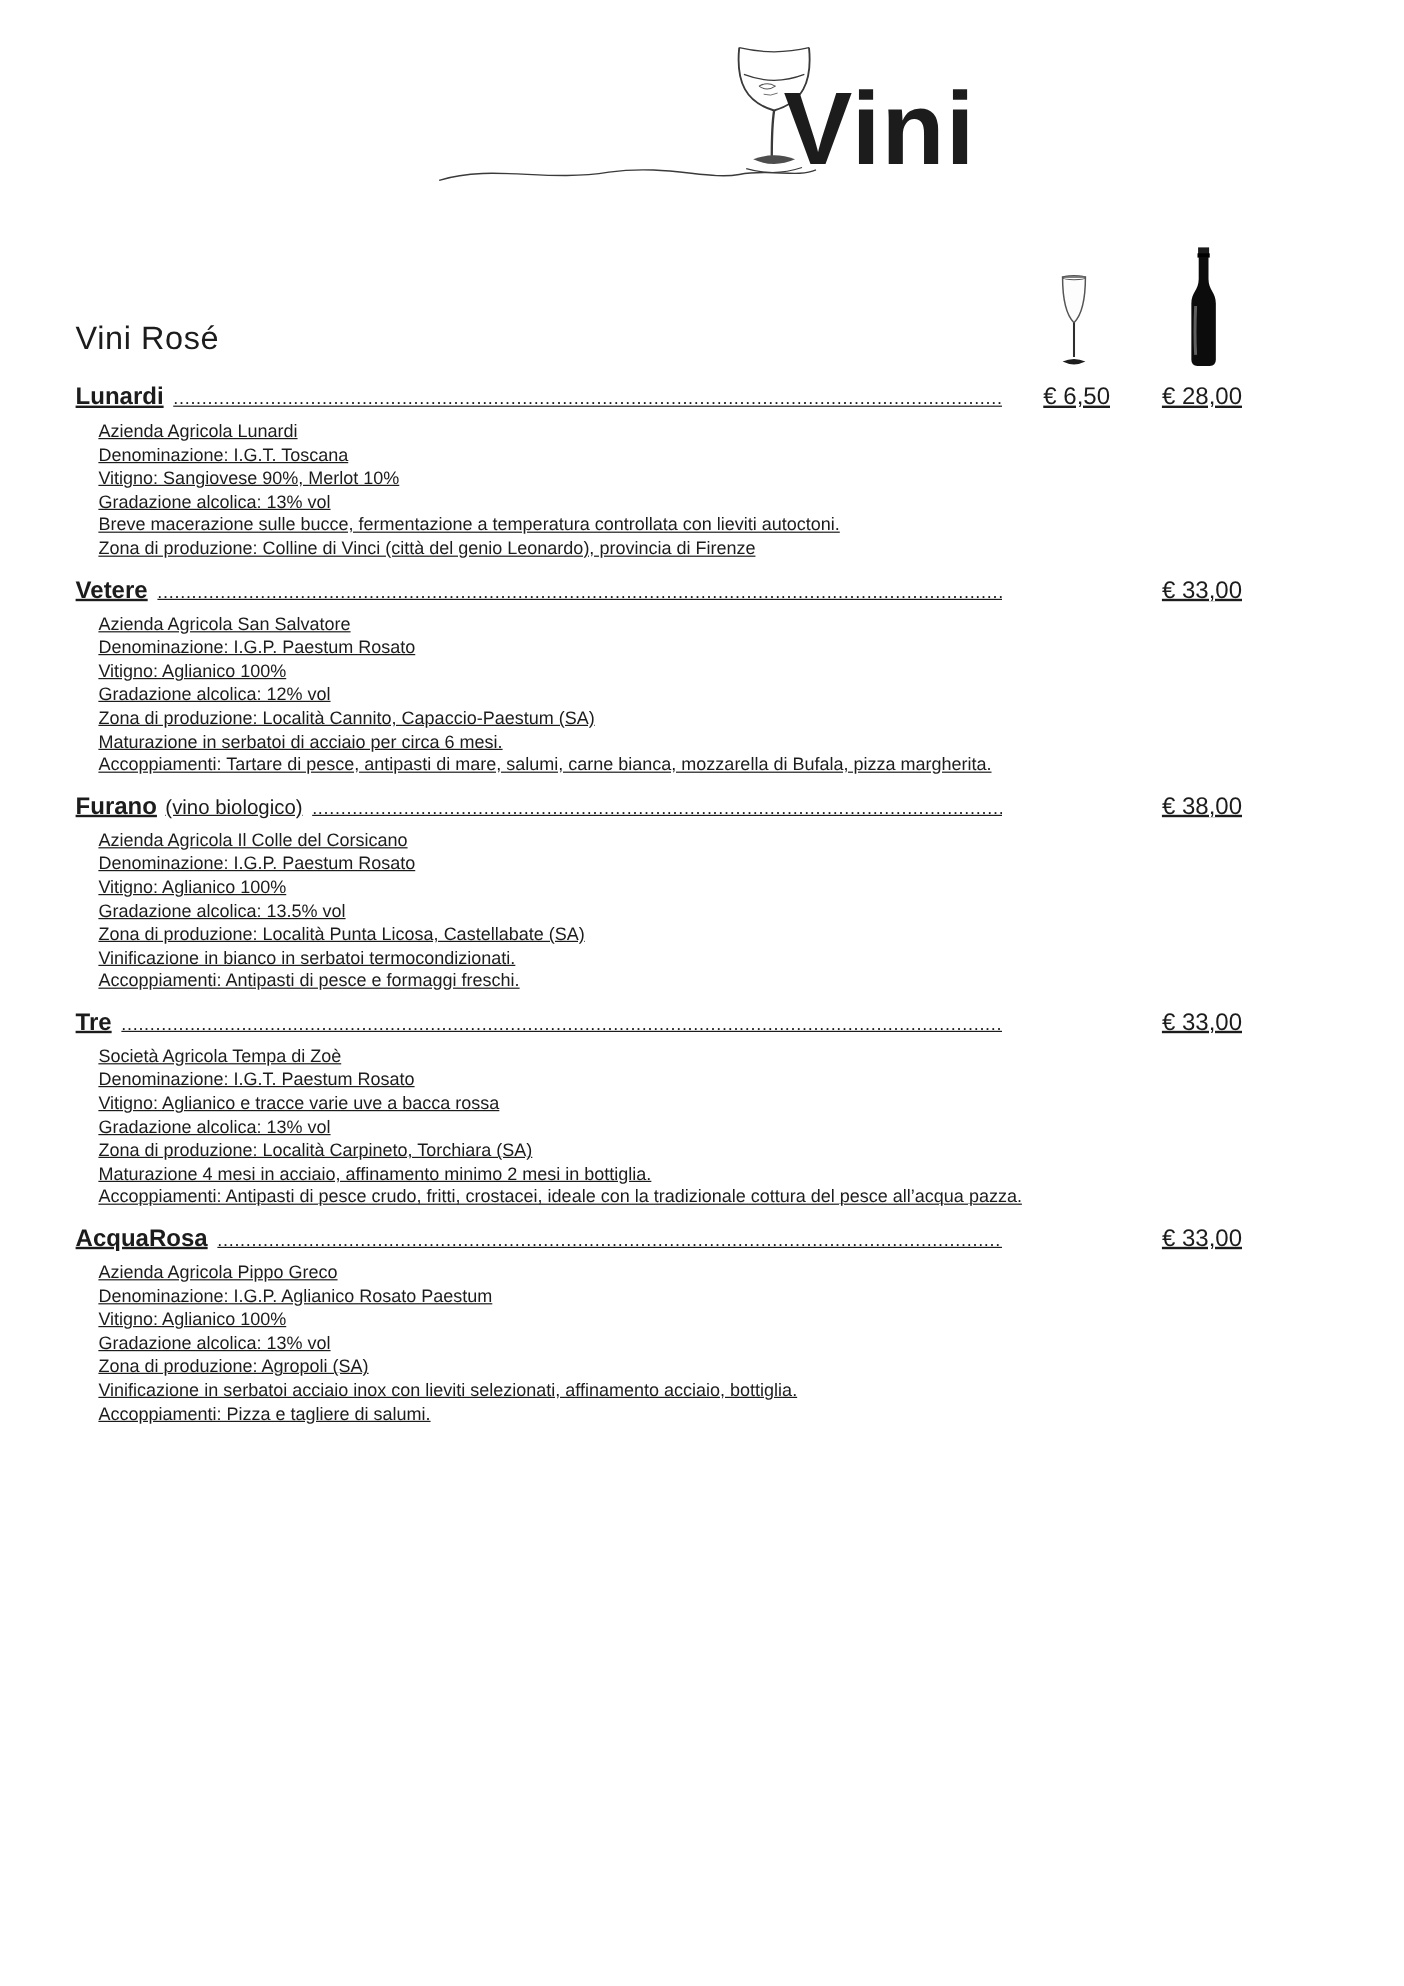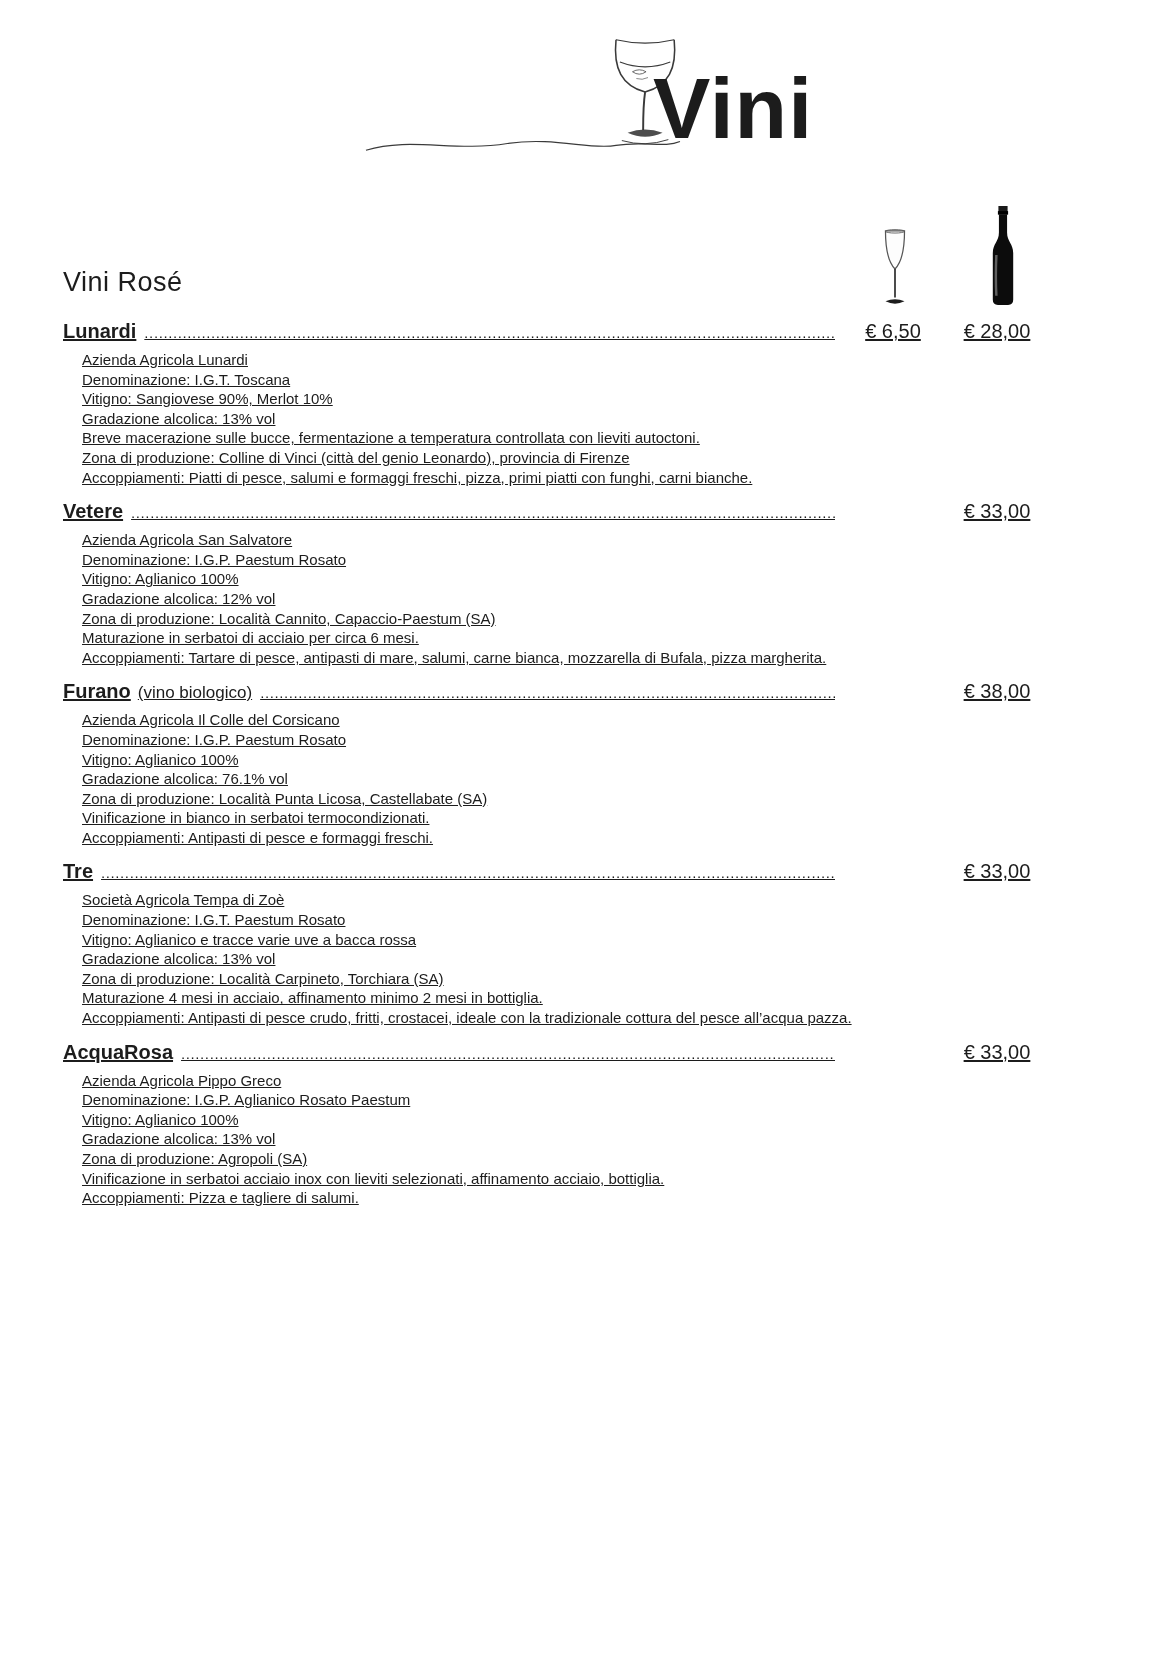--- a/index.html
+++ b/index.html
@@ -33,22 +33,22 @@
   .title-row { display:flex; align-items:baseline; }
   .wine-name { font-size:20px; font-weight:bold; white-space:nowrap; }
   .wine-note { font-size:17px; margin-left:7px; white-space:nowrap; }
   .wine-note:empty { display:none; }
   .dots {
     flex:1 1 auto; overflow:hidden; white-space:nowrap;
     margin:0 26px 0 8px; font-size:15px; letter-spacing:0.6px; color:#1c1c1c;
   }
   .dots::after { content:"....................................................................................................................................................................................................................................................................."; }
   .price { font-size:20px; white-space:nowrap; }
-  .glass-price { flex:0 0 64px; width:64px; text-align:center; }
-  .bottle-price { flex:0 0 76px; width:76px; text-align:center; margin-left:34px; }
+  .glass-price { flex:0 0 64px; width:64px; text-align:right; }
+  .bottle-price { flex:0 0 76px; width:76px; text-align:right; margin-left:34px; }
   .details { margin-top:7px; font-size:15px; line-height:19.6px;margin-left:19px; }
 </style>
 </head>
 <body>
 
 <div class="page">
 
   <header class="logo-row">
     <svg class="logo-sketch" viewBox="0 0 330 130" fill="none" xmlns="http://www.w3.org/2000/svg">
       <path d="M262,8 C259,38 268,55 292,62 C316,55 325,38 322,8" stroke="#3a3a3a" stroke-width="1.6"></path>
@@ -94,21 +94,20 @@
           <span class="price glass-price">€ 6,50</span>
           <span class="price bottle-price">€ 28,00</span>
         </div>
         <div class="details">
           <div>Azienda Agricola Lunardi</div>
           <div>Denominazione: I.G.T. Toscana</div>
           <div>Vitigno: Sangiovese 90%, Merlot 10%</div>
           <div>Gradazione alcolica: 13% vol</div>
           <div>Breve macerazione sulle bucce, fermentazione a temperatura controllata con lieviti autoctoni.</div>
           <div>Zona di produzione: Colline di Vinci (città del genio Leonardo), provincia di Firenze</div>
-          <div>Accoppiamenti: Piatti di pesce, salumi e formaggi freschi, pizza, primi piatti con funghi, carni bianche.</div>
         </div>
       </article>
 
       <article class="wine">
         <div class="title-row">
           <span class="wine-name">Vetere</span>
 
           <span class="dots"></span>
           <span class="price glass-price"></span>
           <span class="price bottle-price">€ 33,00</span>
@@ -129,21 +128,21 @@
           <span class="wine-name">Furano</span>
           <span class="wine-note">(vino biologico)</span>
           <span class="dots"></span>
           <span class="price glass-price"></span>
           <span class="price bottle-price">€ 38,00</span>
         </div>
         <div class="details">
           <div>Azienda Agricola Il Colle del Corsicano</div>
           <div>Denominazione: I.G.P. Paestum Rosato</div>
           <div>Vitigno: Aglianico 100%</div>
-          <div>Gradazione alcolica: 76.1% vol</div>
+          <div>Gradazione alcolica: 13.5% vol</div>
           <div>Zona di produzione: Località Punta Licosa, Castellabate (SA)</div>
           <div>Vinificazione in bianco in serbatoi termocondizionati.</div>
           <div>Accoppiamenti: Antipasti di pesce e formaggi freschi.</div>
         </div>
       </article>
 
       <article class="wine">
         <div class="title-row">
           <span class="wine-name">Tre</span>
 

